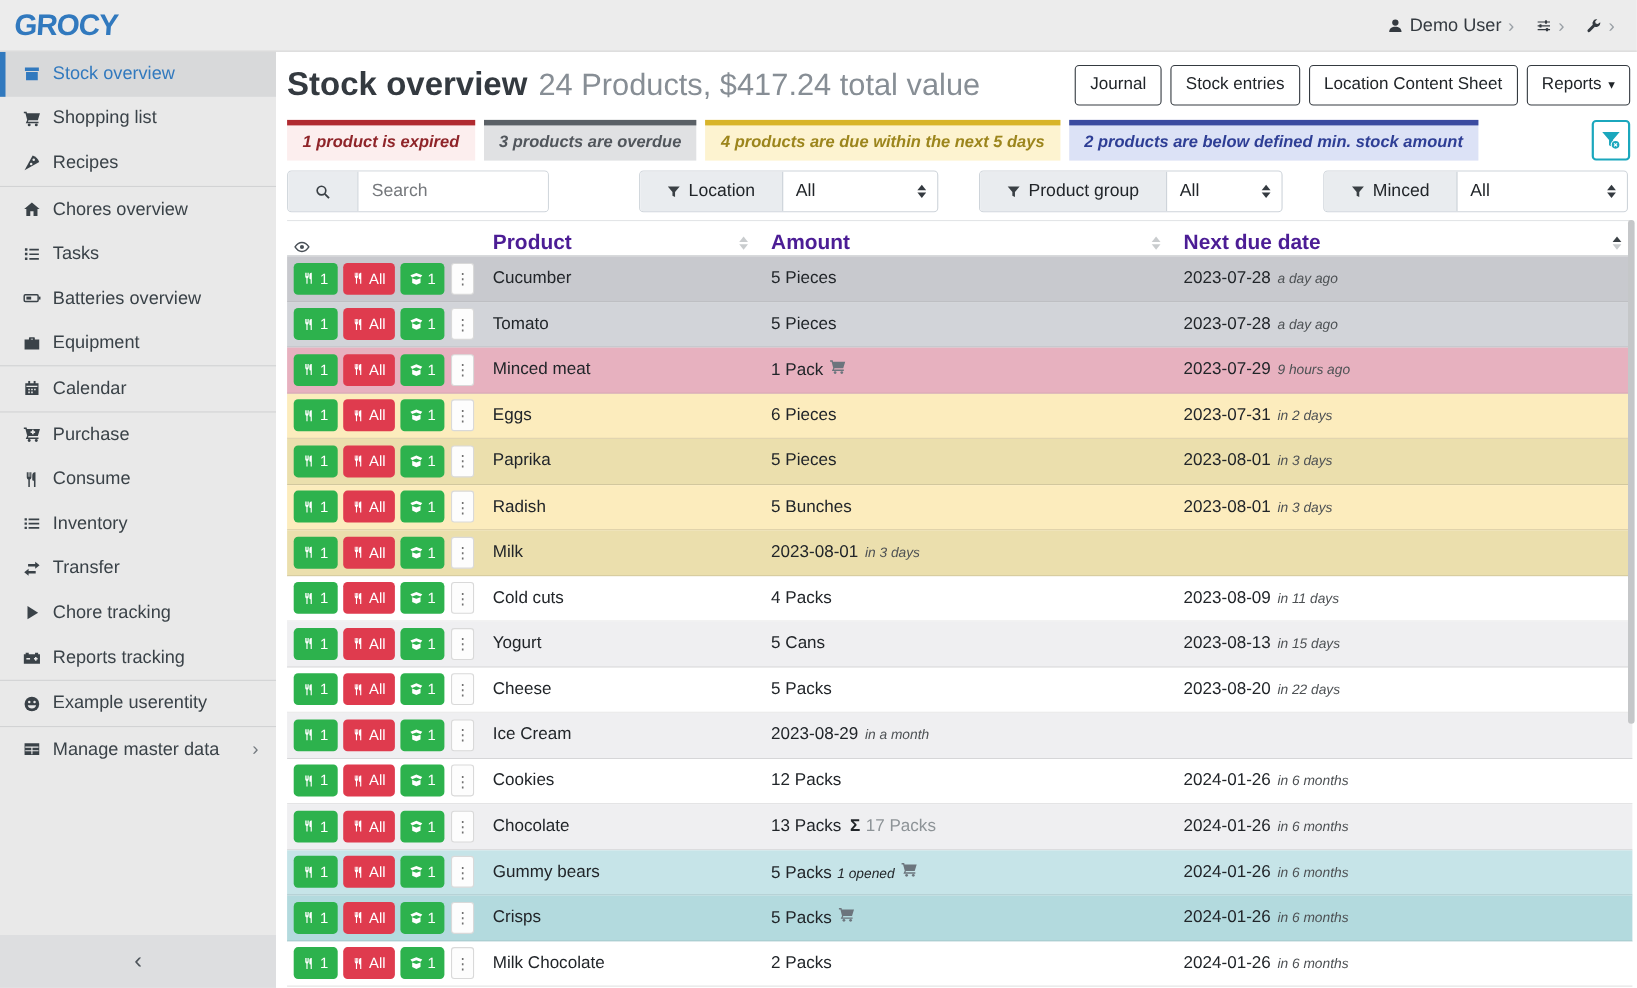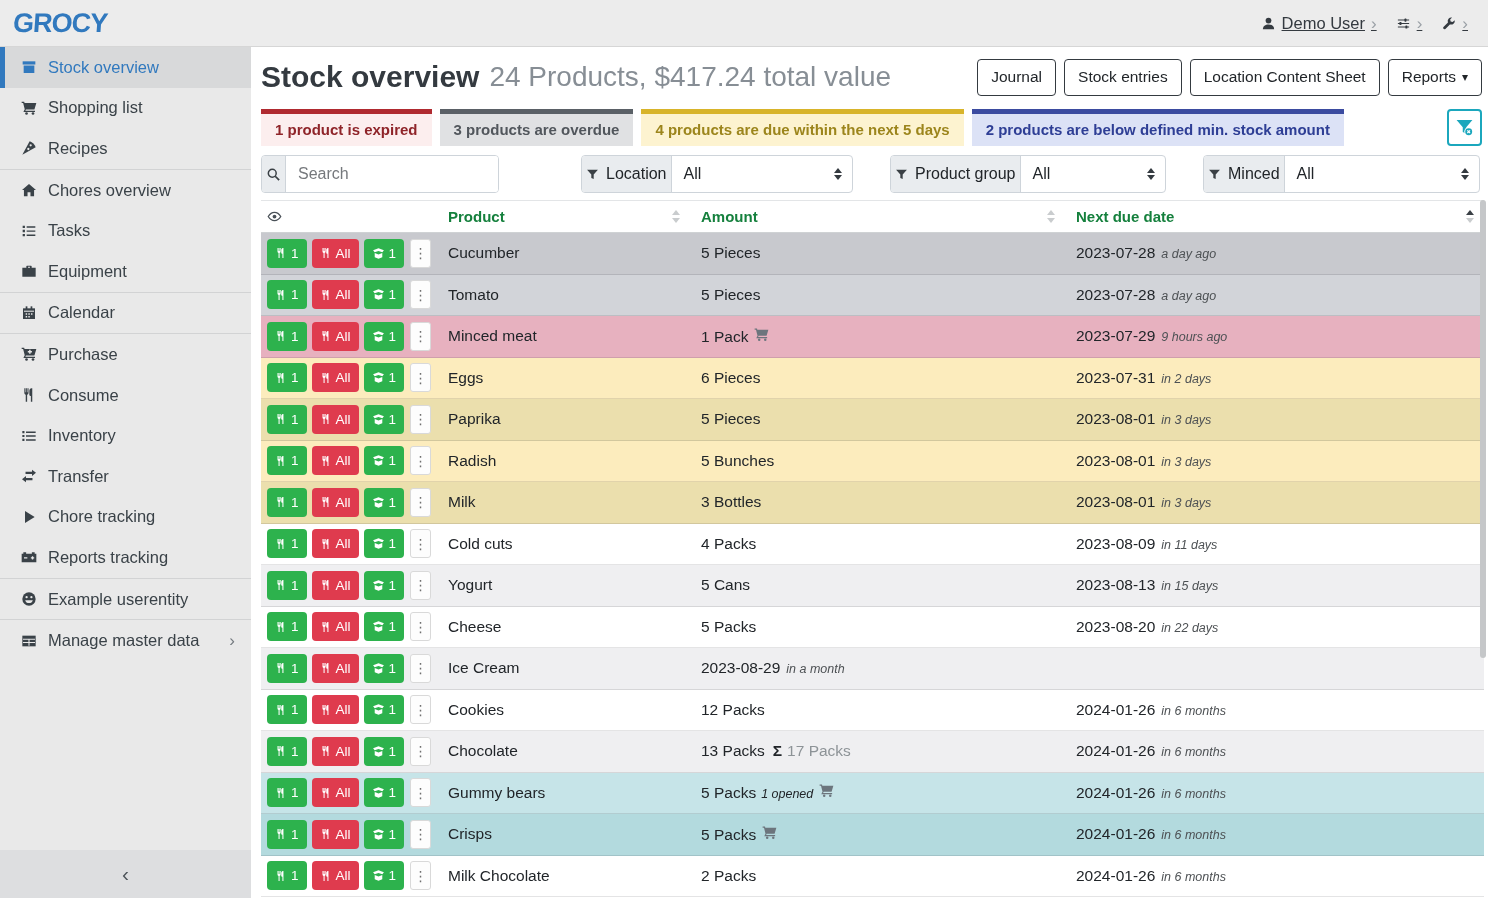--- a/index.html
+++ b/index.html
@@ -8,21 +8,21 @@
 
   .i { display:inline-flex; width:1em; height:1em; flex:0 0 auto; }
   .i svg { width:100%; height:100%; display:block; }
 
   
   #topbar { position:absolute; left:0; top:0; width:1488px; height:47px;
     background:#ececec; border-bottom:1px solid #d6d6d6; display:flex; align-items:center; z-index:5; }
   #logo { margin-left:13px; font-size:27px; font-weight:bold; letter-spacing:-1px;
     color:#3179be; transform:skewX(-4deg); cursor:pointer; }
   #topbar-right { margin-left:auto; margin-right:14px; display:flex; align-items:center; gap:7px; }
-  .tb-group { display:flex; align-items:center; gap:6px; color:#343a40; font-size:16.5px; cursor:pointer; padding:4px 6px;text-decoration:underline; }
+  .tb-group { display:flex; align-items:center; gap:6px; color:#343a40; font-size:16.5px; cursor:pointer; padding:4px 6px; }
   .tb-chev { color:#9aa0a6; font-size:17px; line-height:1; }
   .tb-group .i { font-size:15px; color:#343a40; }
 
   
   #sidebar { position:absolute; left:0; top:47px; width:251px; height:851px; background:#e9e9e9; }
   .side-item { height:40.6px; display:flex; align-items:center; padding-left:13px;
     color:#3a4248; font-size:16.5px; cursor:pointer; border-left:5px solid transparent; }
   .side-item .i { font-size:16px; width:22px; margin-right:8px; color:#3a4248; justify-content:center; }
   .side-item.active { background:#d8d9da; border-left-color:#3179be; color:#3179be; }
   .side-item.active .i { color:#3179be; }
@@ -37,29 +37,29 @@
 
   .title-row { display:flex; align-items:center; height:44px; }
   #page-title { font-size:30px; font-weight:600; color:#343a40; }
   #page-subtitle { font-size:28px; color:#878e95; margin-left:10px; font-weight:400; }
   .hdr-btns { margin-left:auto; display:flex; gap:8px; margin-right:2px; }
   .btn-outline { background:#fff; border:1px solid #343a40; border-radius:4px; height:37px;
     padding:0 13px; font-size:15.5px; color:#212529; display:flex; align-items:center; gap:6px; cursor:pointer;
     font-family:inherit; }
   .caret-down { font-size:12px; line-height:1; }
 
-  .pills-row { display:flex; gap:8px; margin-top:10px; align-items:flex-start; }
+  .pills-row { display:flex; gap:8px; margin-top:10px; align-items:flex-start;font-style:italic; }
   .pill { border-top:5px solid; padding:7px 14px 8px; font-size:15px; font-weight:bold; cursor:pointer; white-space:nowrap; }
   #clear-filter-btn { margin-left:auto; margin-right:2px; width:35px; height:37px; border:2px solid #1ba7bd;
     border-radius:4px; background:#fff; color:#1ba7bd; display:flex; align-items:center; justify-content:center; cursor:pointer; }
   #clear-filter-btn .i { font-size:19px; }
 
   .filter-row { display:flex; margin-top:9px; height:38px; }
   .igroup { display:flex; height:38px; border:1px solid #ced4da; border-radius:4px; overflow:hidden; background:#fff; }
-  .iprepend { background:#e9ecef; border-right:1px solid #ced4da; display:flex; align-items:center; padding:0 4px; gap:7px;
+  .iprepend { background:#e9ecef; border-right:1px solid #ced4da; display:flex; align-items:center; padding:0 24px; gap:7px;
     color:#212529; font-size:16px; }
   .iprepend .i { font-size:13px; color:#3a4045; }
   #search-group { width:238px; }
   #search-input { border:none; outline:none; flex:1; font-size:16px; padding:0 12px; color:#212529; font-family:inherit; min-width:0; }
   #search-input::placeholder { color:#75787c; }
   .fgroup { margin-left:37px; }
   .fgroup:first-of-type { margin-left:82px; }
   .fselect { flex:1; display:flex; align-items:center; padding:0 10px 0 12px; font-size:16px; color:#212529; cursor:pointer; }
   .fselect .sel-caret { margin-left:auto; }
   .fg-location { width:272px; } .fg-product { width:276px; } .fg-status { width:277px; }
@@ -67,22 +67,22 @@
   
   .tri { width:0; height:0; border-left:4.5px solid transparent; border-right:4.5px solid transparent; display:block; }
   .tri.up { border-bottom:5px solid #343a40; margin-bottom:2.5px; }
   .tri.dn { border-top:5px solid #343a40; }
   .sort { display:inline-flex; flex-direction:column; align-items:center; }
   .sort .tri.up { border-bottom-color:#c9ccce; } .sort .tri.dn { border-top-color:#c9ccce; }
   .sort.asc .tri.up { border-bottom-color:#3a4045; }
 
   
   #table { margin-top:7px; }
-  .thead { display:flex; height:33px; align-items:center; border-top:1px solid #e3e5e7; border-bottom:1px solid #cfd2d4;
-    font-weight:bold; font-size:15px; color:#15803d; }
+  .thead { display:flex; height:33px; align-items:flex-end; border-top:1px solid #e3e5e7; border-bottom:1px solid #cfd2d4;
+    font-weight:bold; font-size:19px; color:#4c1d95; }
   .c-act { width:179px; padding-left:6px; } .c-prod { width:250px; padding-left:8px; }
   .c-amt { width:375px; padding-left:11px; } .c-date { width:419px; padding-left:11px; }
   .th { display:flex; align-items:center; }
   .th .sort { margin-left:auto; margin-right:10px; cursor:pointer; }
   .th-eye .i { font-size:15px; color:#495057; }
 
   .trow { display:flex; height:41.5px; align-items:center; border-bottom:1px solid rgba(33,37,41,.12); font-size:15.5px; }
   .acts { display:flex; align-items:center; gap:5px; }
   .rbtn { height:29px; border:none; border-radius:4px; color:#fff; display:flex; align-items:center; gap:4px;
     padding:0 8px; font-size:13.5px; cursor:pointer; font-family:inherit; }
@@ -176,20 +176,30 @@
         </span>
         <span class="lbl">Chores overview</span>
       </div>
       <div class="side-item">
         <span class="i">
           <svg viewBox="0 0 24 24" fill="currentColor">
             <path d="M2.5 4h3.4v3.4H2.5zM2.5 10.3h3.4v3.4H2.5zM2.5 16.6h3.4V20H2.5zM8.5 4.8h13V7h-13zM8.5 11.1h13v2.2h-13zM8.5 17.4h13v2.2h-13z"></path>
           </svg>
         </span>
         <span class="lbl">Tasks</span>
+      </div>
+      <div class="side-item">
+        <span class="i">
+          <svg viewBox="0 0 24 24" fill="currentColor">
+            <rect x="1.5" y="7.5" width="19" height="9" rx="1.5" fill="none" stroke="currentColor" stroke-width="2"></rect>
+            <rect x="21.5" y="10" width="2.2" height="4"></rect>
+            <rect x="4.5" y="10" width="6.5" height="4"></rect>
+          </svg>
+        </span>
+        <span class="lbl">Batteries overview</span>
       </div>
       <div class="side-item">
         <span class="i">
           <svg viewBox="0 0 24 24" fill="currentColor">
             <path d="M9 4h6a1 1 0 0 1 1 1v2h6v13.5H2V7h6V5a1 1 0 0 1 1-1zm1.5 1.8V7h3V5.8z"></path>
           </svg>
         </span>
         <span class="lbl">Equipment</span>
       </div>
       <div class="side-divider"></div>
@@ -638,21 +648,20 @@
                 <svg viewBox="0 0 24 24" fill="currentColor">
                   <path d="M12 2.2l10 3.9-2.9 3.8L12 7.2 4.9 9.9 2 6.1z"></path>
                   <path d="M5 11l7 2.7 7-2.7v7.8l-7 3-7-3z"></path>
                 </svg>
               </span>
               <span>1</span>
             </button>
             <button class="more-btn">⋮</button>
           </div>
           <div class="c-prod">Milk</div>
-          <div class="c-amt"><span>3 Bottles</span></div>
           <div class="c-date"><span>2023-08-01</span><span class="due-note">in 3 days</span></div>
         </div>
         <div class="trow" style="background: rgb(255, 255, 255);">
           <div class="c-act acts">
             <button class="rbtn green">
               <span class="i">
                 <svg viewBox="0 0 24 24" fill="currentColor">
                   <path d="M5 2v6.8c0 1.6.9 2.7 2.1 3V22h2.1V11.8c1.2-.3 2.1-1.4 2.1-3V2H9.7v6H8.8V2H7.3v6H6.6V2zM15.8 2c-1.9 0-3.3 2-3.3 4.4v5.4c0 1 .7 1.7 1.7 1.7h.6V22h2.1V2z"></path>
                 </svg>
               </span>

